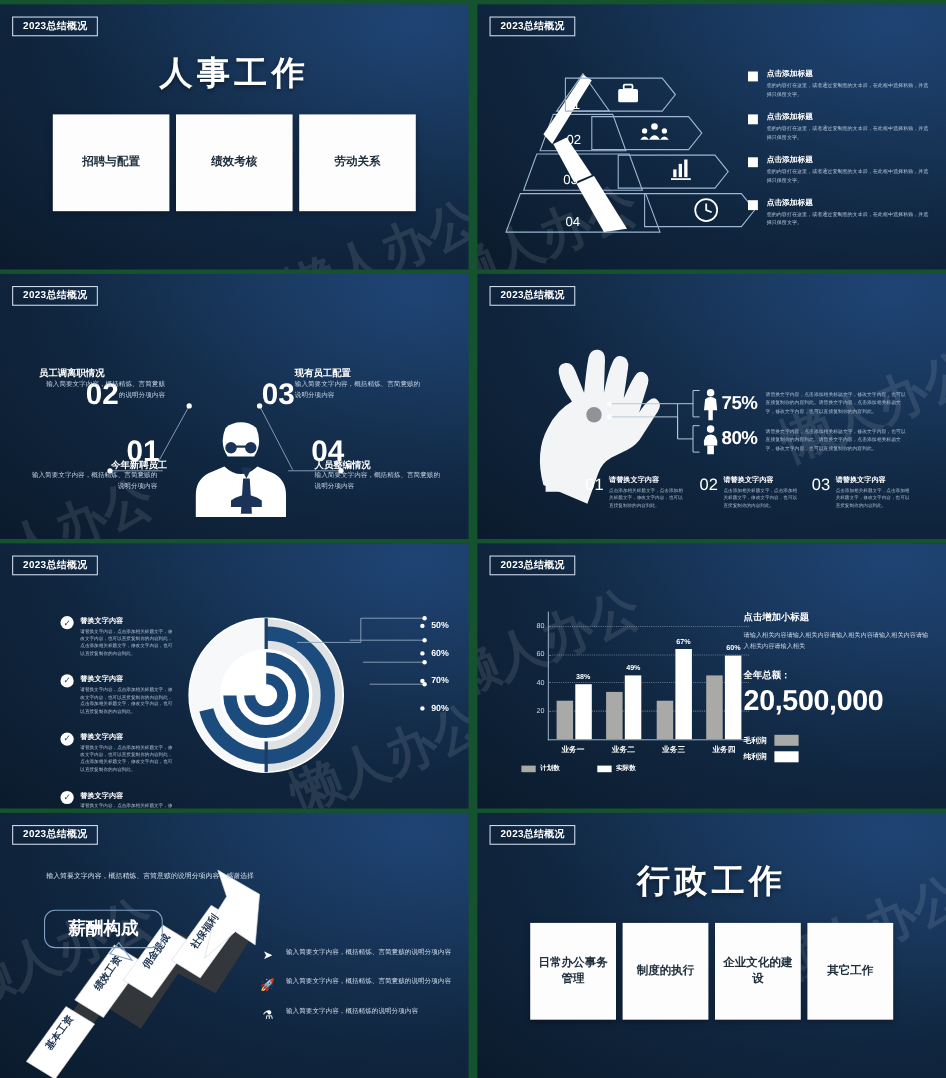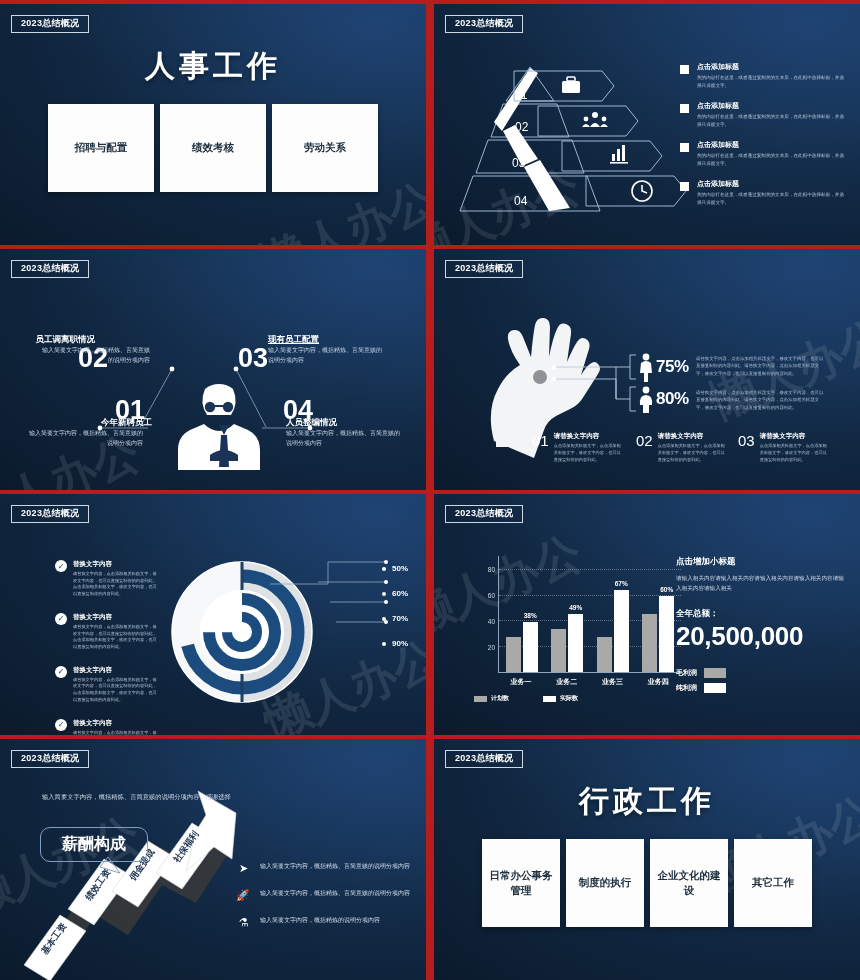--- a/index.html
+++ b/index.html
@@ -9,21 +9,21 @@
     font-family: "Liberation Sans", "DejaVu Sans", sans-serif;
     overflow: hidden;
   }
   #grid {
     width: 860px; height: 980px;
     display: grid;
     grid-template-columns: 426px 426px;
     grid-template-rows: 241px 241px 241px 241px;
     gap: 4px 8px;
     padding: 4px 0 0 0;
-    background: #b91c1c;
+    background: #14532d;
   }
   .slide {
     position: relative;
     overflow: hidden;
     background: radial-gradient(120% 130% at 88% 8%, #1d3f6d 0%, #173457 30%, #10263f 62%, #0b1b2d 100%);
     color: #fff;
   }
   .slide::after{
     content:""; position:absolute; inset:0; pointer-events:none;
     background: linear-gradient(200deg, rgba(40,90,150,.20) 0%, rgba(0,0,0,0) 45%);
@@ -275,21 +275,21 @@
         <path d="M221 186 h6 l2 32 h-10 z" fill="#1b3357"></path>
         <path d="M210 206 q14 -10 28 0 v6 h-28 z" fill="#1b3357"></path>
       </g>
     </svg>
 
     <div class="p3-num" style="left:78px;top:96px;">02</div>
     <div class="p3-head" style="left:95px;top:85px;transform:translateX(-100%);width:120px;text-align:right;">员工调离职情况</div>
     <div class="p3-body" style="left:40px;top:97px;width:110px;text-align:right;">输入简要文字内容，概括精炼、言简意赅的说明分项内容</div>
 
     <div class="p3-num" style="left:238px;top:96px;">03</div>
-    <div class="p3-head" style="left:268px;top:85px;text-decoration:underline;">现有员工配置</div>
+    <div class="p3-head" style="left:268px;top:85px;">现有员工配置</div>
     <div class="p3-body" style="left:268px;top:97px;width:115px;">输入简要文字内容，概括精炼、言简意赅的说明分项内容</div>
 
     <div class="p3-num" style="left:115px;top:148px;">01</div>
     <div class="p3-head" style="left:152px;top:168px;transform:translateX(-100%);width:120px;text-align:right;">今年新聘员工</div>
     <div class="p3-body" style="left:25px;top:180px;width:118px;text-align:right;">输入简要文字内容，概括精炼、言简意赅的说明分项内容</div>
 
     <div class="p3-num" style="left:283px;top:148px;">04</div>
     <div class="p3-head" style="left:286px;top:168px;">人员整编情况</div>
     <div class="p3-body" style="left:286px;top:180px;width:118px;">输入简要文字内容，概括精炼、言简意赅的说明分项内容</div>
   </div>

